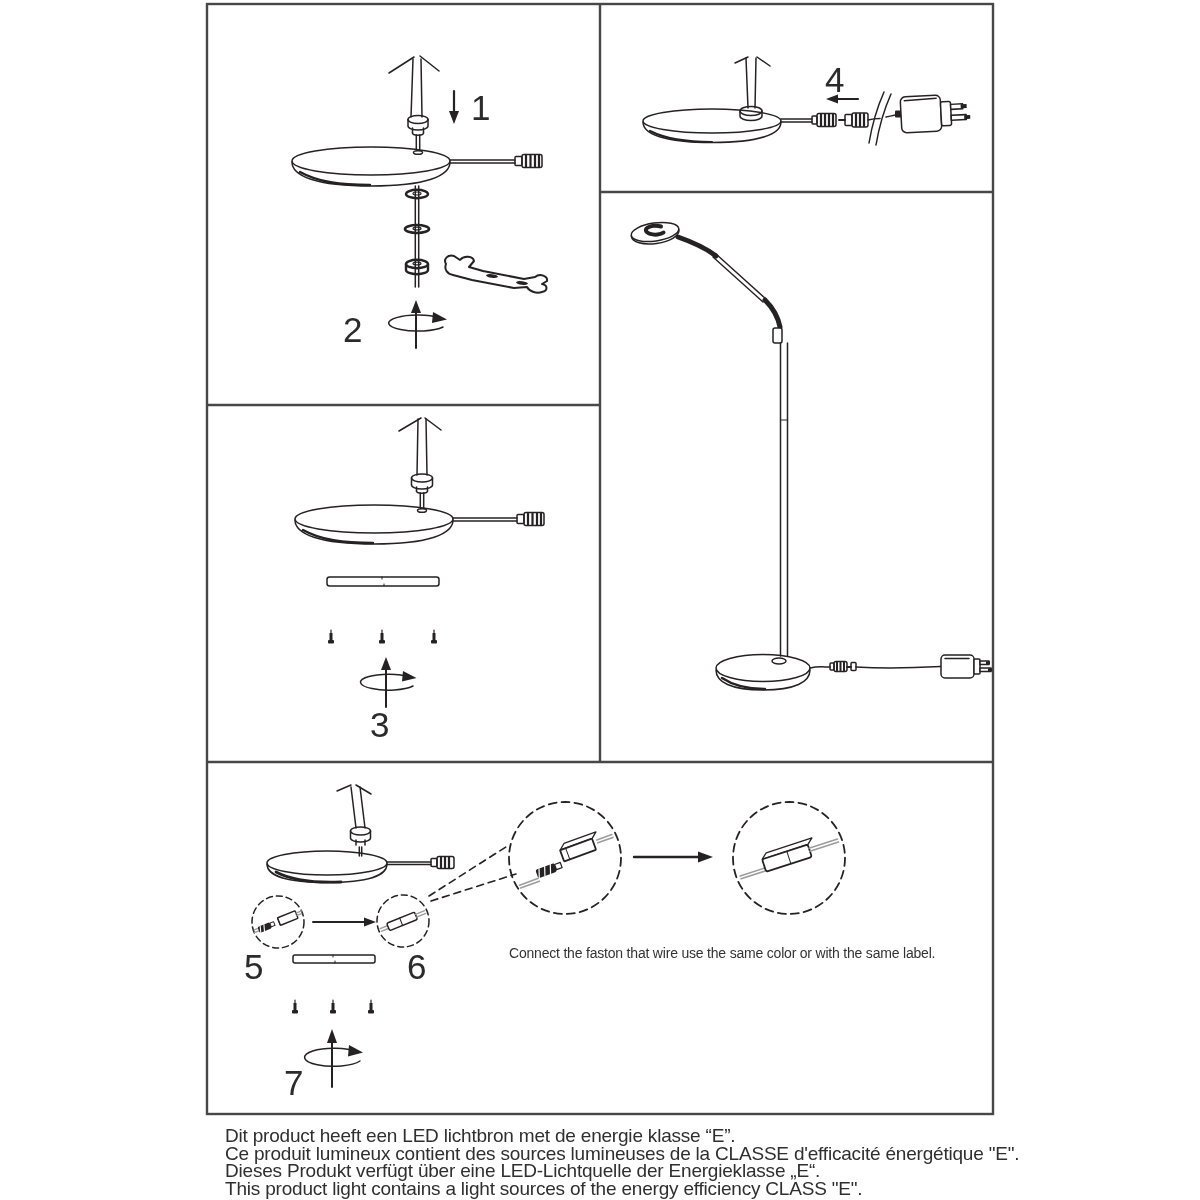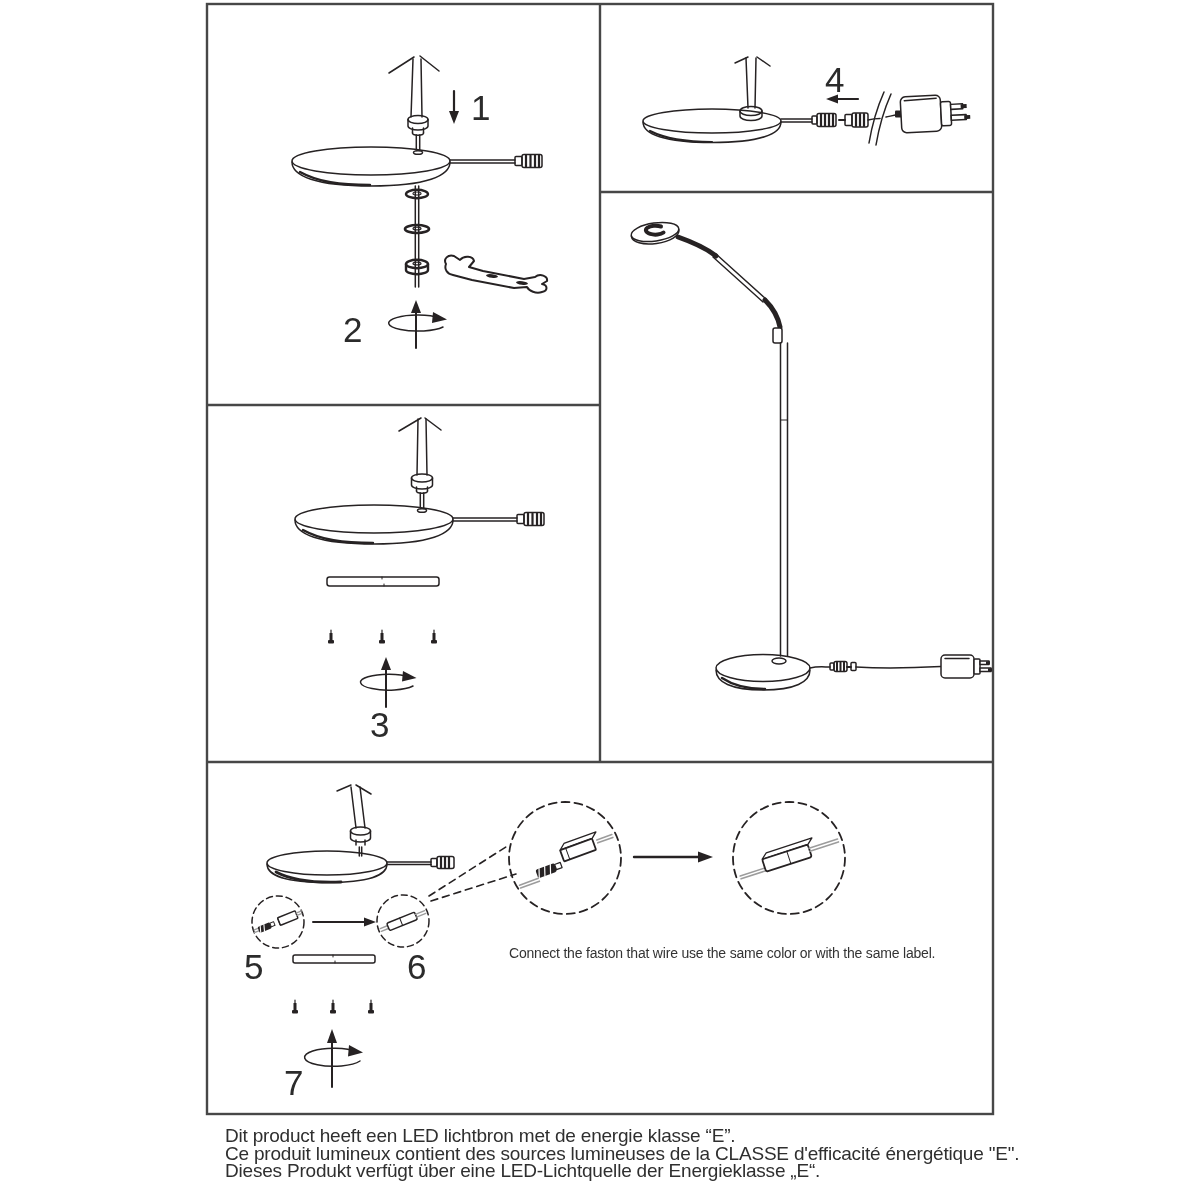--- a/index.html
+++ b/index.html
@@ -341,15 +341,16 @@
 <span class="step-num" style="left:244px;top:949px;">5</span>
 <span class="step-num" style="left:407px;top:949px;">6</span>
 <span class="step-num" style="left:284px;top:1065px;">7</span>
 
 <div class="note-text">Connect the faston that wire use the same color or with the same label.</div>
 
 <div class="footer">
   <div>Dit product heeft een LED lichtbron met de energie klasse “E”.</div>
   <div>Ce produit lumineux contient des sources lumineuses de la CLASSE d'efficacité énergétique "E".</div>
   <div>Dieses Produkt verfügt über eine LED-Lichtquelle der Energieklasse „E“.</div>
+  <div>This product light contains a light sources of the energy efficiency CLASS "E".</div>
 </div>
 
 </div>
 
 </body></html>

